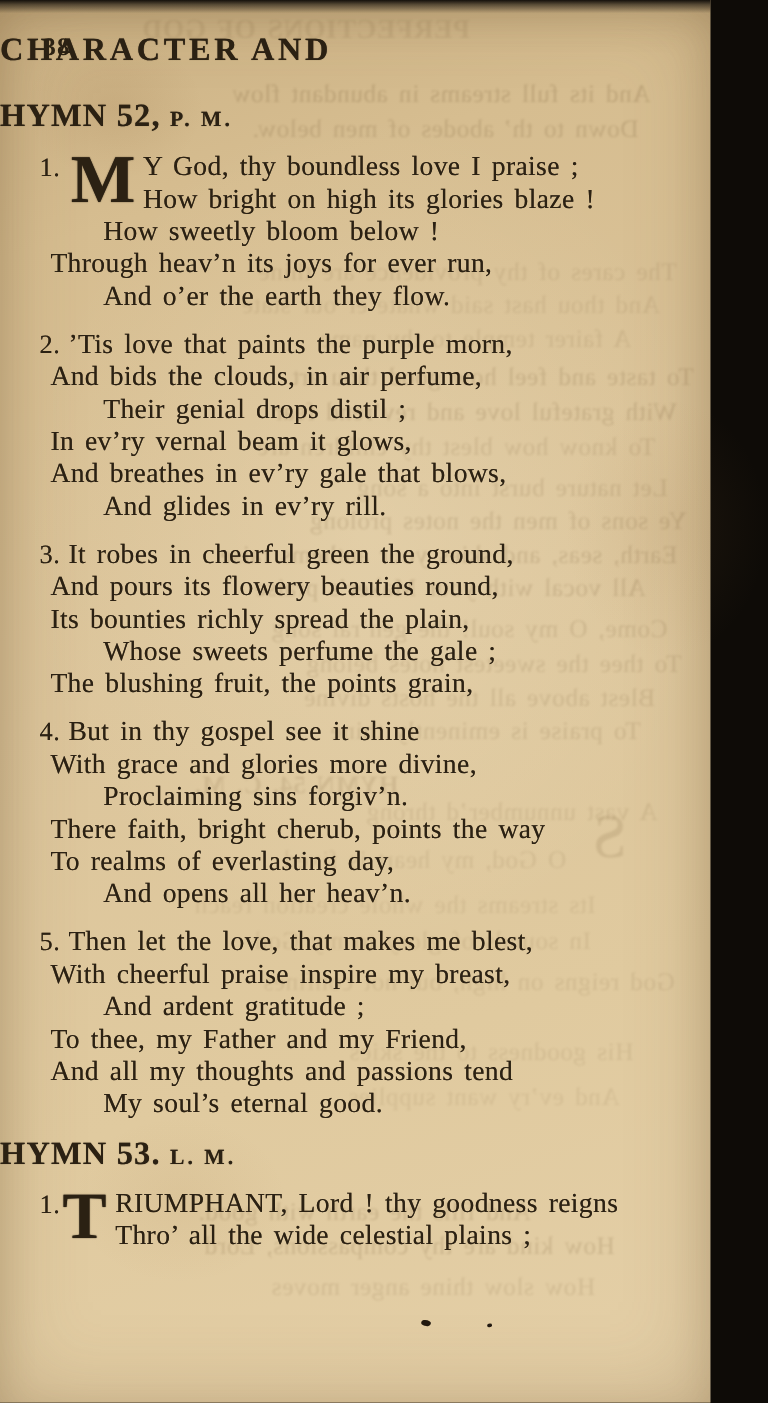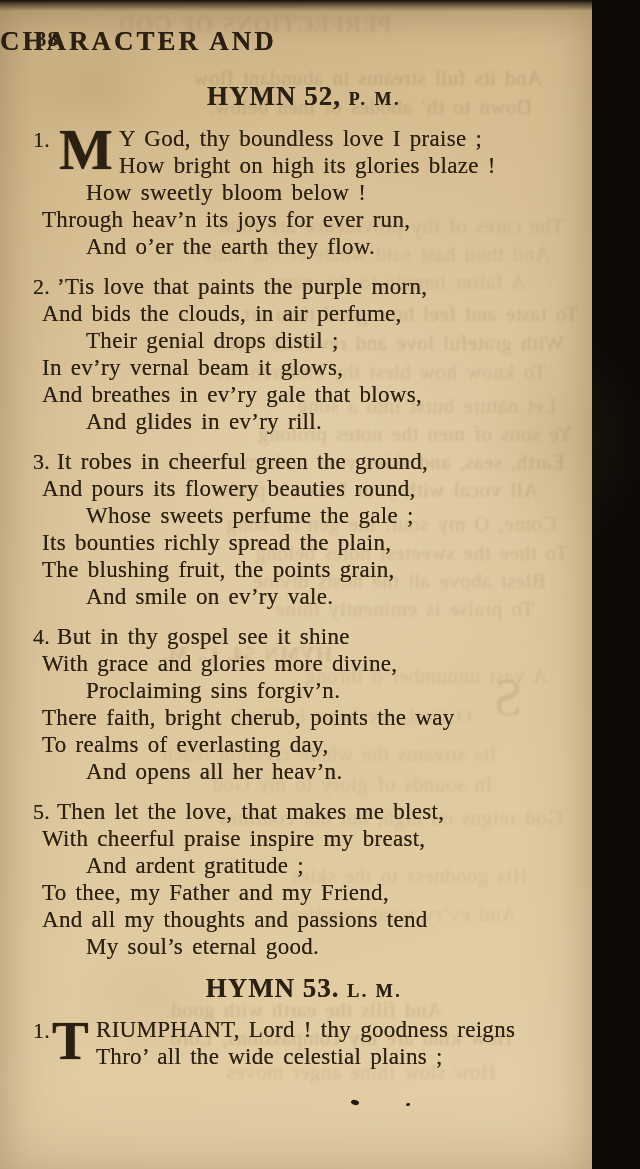--- a/index.html
+++ b/index.html
@@ -22,22 +22,22 @@
   .speck{position:absolute;background:#221910;border-radius:60% 40% 55% 45%;}
   .speck.s1{left:351px;top:1100px;width:8px;height:5px;transform:rotate(18deg);}
   .speck.s2{left:406px;top:1103px;width:4px;height:3px;}
 
   
   .content{position:relative;z-index:2;}
   .running{position:relative;padding-top:26px;height:34px;}
   .pageno{position:absolute;left:36px;top:27px;font-size:21px;font-weight:bold;letter-spacing:1px;}
   .head-title{font-size:27px;font-weight:bold;letter-spacing:3px;
     text-shadow:0 0 .6px rgba(35,25,12,.75);}
-  .hymn-head{text-align:center;margin-top:21px;font-size:27px;font-weight:bold;letter-spacing:1px;
-    text-shadow:0 0 .6px rgba(35,25,12,.75);margin-left:16px;}
+  .hymn-head{text-align:left;margin-top:21px;font-size:27px;font-weight:bold;letter-spacing:1px;
+    text-shadow:0 0 .6px rgba(35,25,12,.75);}
   .hymn-head .meter{font-size:18px;letter-spacing:2.5px;font-weight:bold;}
   .stanzas{margin-top:13px;}
   .stanza{position:relative;padding-left:42px;font-size:23px;line-height:27px;margin-bottom:13px;
     text-shadow:0 0 .5px rgba(40,28,14,.65);word-spacing:3px;letter-spacing:.3px;}
   .line{white-space:nowrap;}
   .line.deep{padding-left:44px;}
   .vnum{display:inline-block;width:24px;margin-left:-9px;font-size:22px;}
   .vnum.abs{position:absolute;left:33px;top:1px;width:auto;margin:0;}
   .dc{float:left;font-weight:bold;font-size:57px;line-height:45px;margin:2px 6px 0 17px;
     text-shadow:0 0 1px rgba(25,17,8,.9);}
@@ -123,24 +123,23 @@
         <div class="line">And bids the clouds, in air perfume,</div>
         <div class="line deep">Their genial drops distil ;</div>
         <div class="line">In ev’ry vernal beam it glows,</div>
         <div class="line">And breathes in ev’ry gale that blows,</div>
         <div class="line deep">And glides in ev’ry rill.</div>
       </div>
 
       <div class="stanza">
         <div class="line"><span class="vnum">3.</span><span>It robes in cheerful green the ground,</span></div>
         <div class="line">And pours its flowery beauties round,</div>
+        <div class="line">Its bounties richly spread the plain,</div>
         <div class="line deep">Whose sweets perfume the gale ;</div>
-        <div class="line">Its bounties richly spread the plain,</div>
         <div class="line">The blushing fruit, the points grain,</div>
-        <div class="line deep">And smile on ev’ry vale.</div>
       </div>
 
       <div class="stanza">
         <div class="line"><span class="vnum">4.</span><span>But in thy gospel see it shine</span></div>
         <div class="line">With grace and glories more divine,</div>
         <div class="line deep">Proclaiming sins forgiv’n.</div>
         <div class="line">There faith, bright cherub, points the way</div>
         <div class="line">To realms of everlasting day,</div>
         <div class="line deep">And opens all her heav’n.</div>
       </div>

